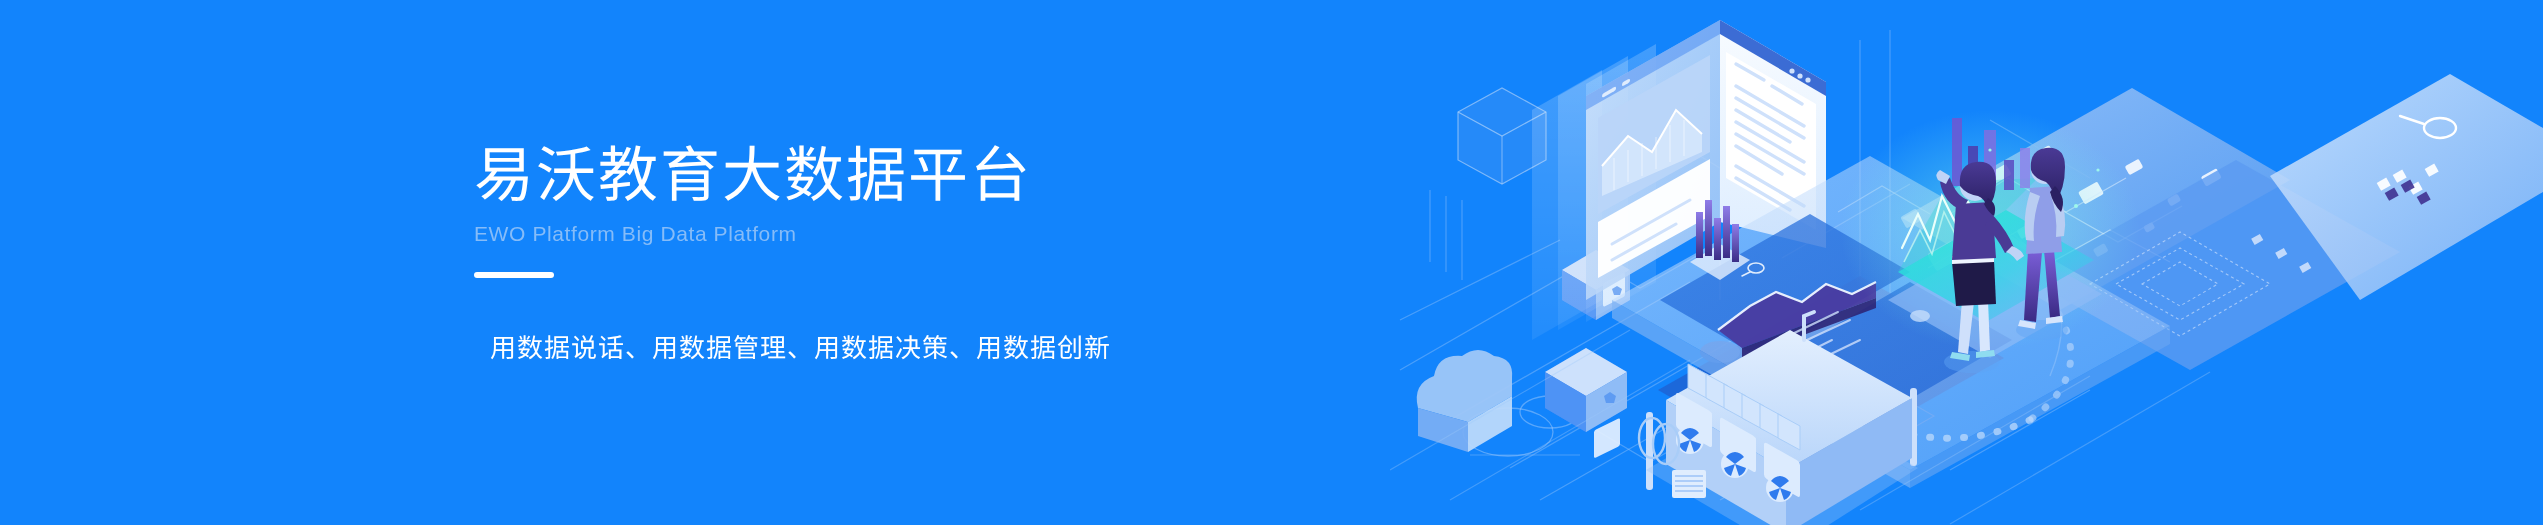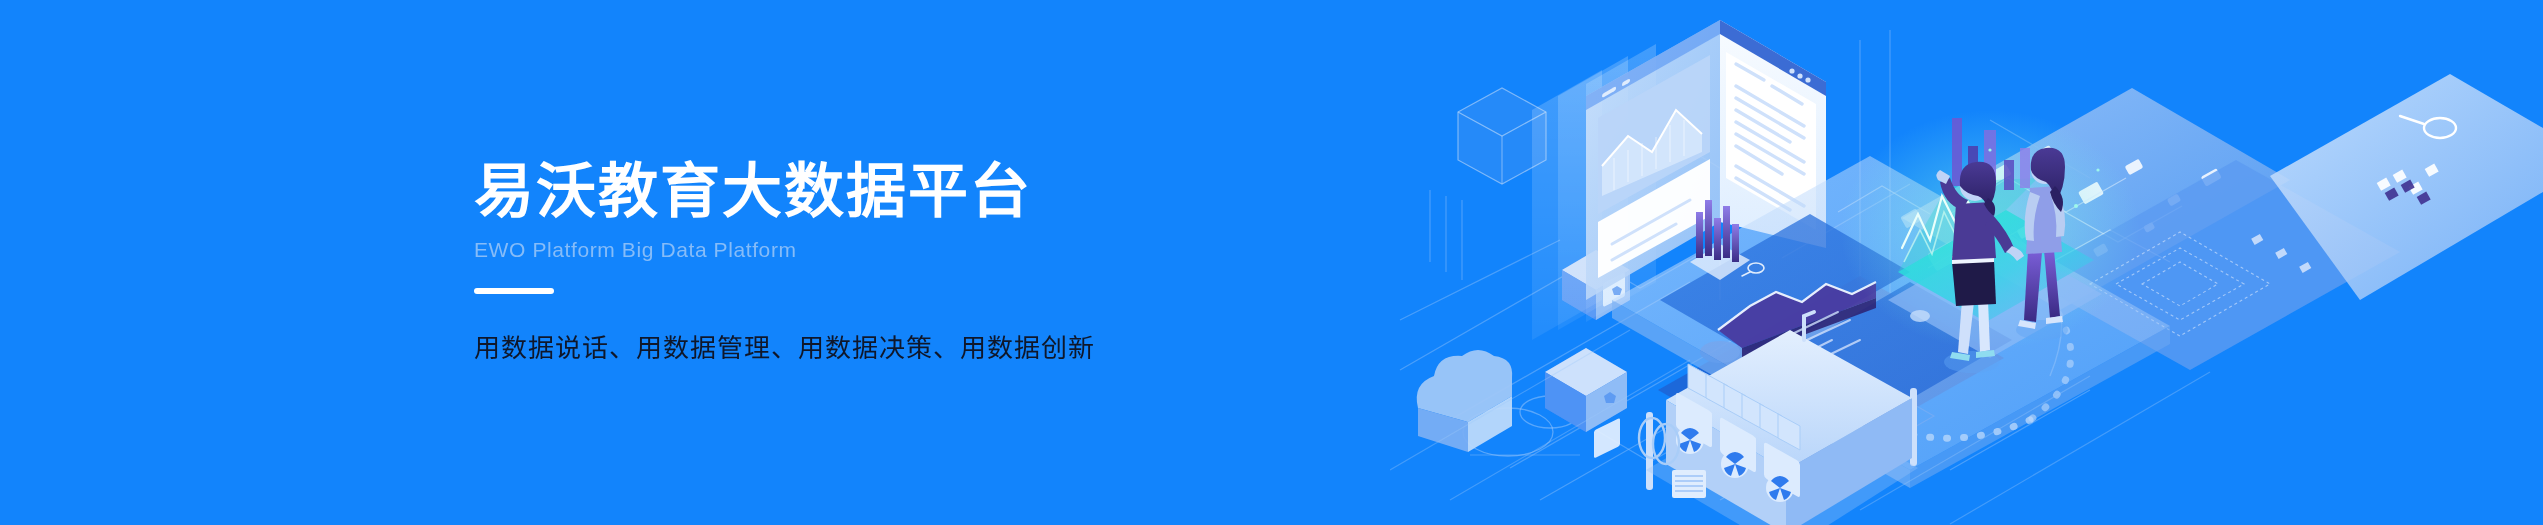--- a/index.html
+++ b/index.html
@@ -29,21 +29,21 @@
     width: 900px;
     display: flex;
     flex-direction: column;
     justify-content: center;
     z-index: 5;
   }
 
   .headline {
     font-size: 60px;
     line-height: 1.05;
-    font-weight: 700;
+    font-weight: 400;
     color: #ffffff;
     letter-spacing: 2px;
     margin: 0 0 14px 0;
     white-space: nowrap;
   }
 
   .subhead {
     font-size: 21px;
     line-height: 1.2;
     font-weight: 400;
@@ -58,23 +58,23 @@
     height: 6px;
     border-radius: 3px;
     background: #ffffff;
     margin: 0 0 38px 0;
   }
 
   .tagline {
     font-size: 26px;
     line-height: 1.3;
     font-weight: 500;
-    color: #0f172a;
+    color: #ffffff;
     letter-spacing: 1px;
-    margin: 0;
+    margin: 16px;
     white-space: nowrap;
   }
 
   
   .illustration {
     position: absolute;
     left: 1390px;
     top: 0;
     width: 1153px;
     height: 525px;

